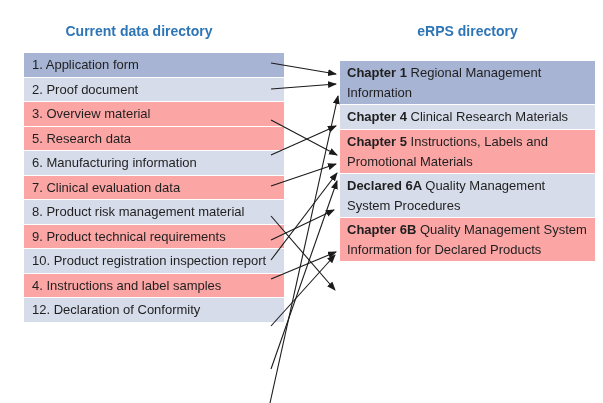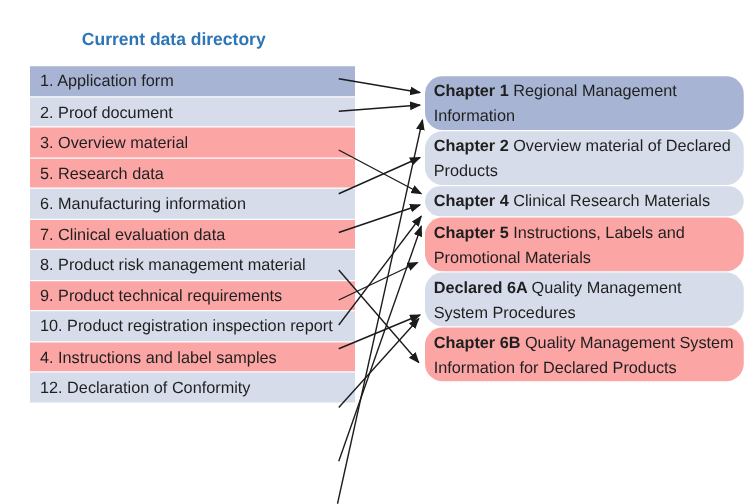--- a/index.html
+++ b/index.html
@@ -12,35 +12,36 @@
   }
   #left-header{left:8px;width:262px;}
   #right-header{left:340px;width:255px;}
   #left-list{position:absolute;left:24px;top:40px;width:260px;}
   #right-list{position:absolute;left:340px;top:48px;width:255px;}
   .row{
     box-sizing:border-box;margin-bottom:1px;padding:2px 8px;
     font-size:13px;line-height:19.5px;color:#1f1f1f;
   }
   #left-list .row{min-height:23px;}
-  #right-list .row{padding:2px 7px;min-height:24px;border-radius:14px;}
+  #right-list .row{padding:2px 7px;min-height:24px;}
   .shade-dark{background:#a7b4d3;}
   .shade-med{background:#d6dcea;}
   .shade-lt{background:#fca5a5;}
   .ch-num{font-weight:bold;}
   #arrow-layer{position:absolute;left:0;top:0;width:603px;height:403px;pointer-events:none;}
   #arrow-layer line{stroke:#1b1b1b;stroke-width:1.1;}
 </style>
 </head>
 <body>
 
 <div id="canvas">
 
   <div id="left-header" class="col-header" style="color: rgb(46, 117, 182);">Current data directory</div>
 
+  <div id="right-header" class="col-header" style="color: rgb(46, 117, 182);">eRPS directory</div>
 
   <div id="left-list">
     <div class="row shade-dark">
       <span>1. Application form</span>
     </div>
 
     <div class="row shade-med">
       <span>2. Proof document</span>
     </div>
 
@@ -81,24 +82,20 @@
       <span>12. Declaration of Conformity</span>
     </div>
   </div>
 
   <div id="right-list">
     <div class="row shade-dark">
       <span class="ch-num">Chapter 1 </span>
       <span>Regional Management Information</span>
     </div>
 
-    <div class="row shade-med">
-      <span class="ch-num">Chapter 2 </span>
-      <span>Overview material of Declared Products</span>
-    </div>
 
 
     <div class="row shade-med">
       <span class="ch-num">Chapter 4 </span>
       <span>Clinical Research Materials</span>
     </div>
 
     <div class="row shade-lt">
       <span class="ch-num">Chapter 5 </span>
       <span>Instructions, Labels and Promotional Materials</span>

